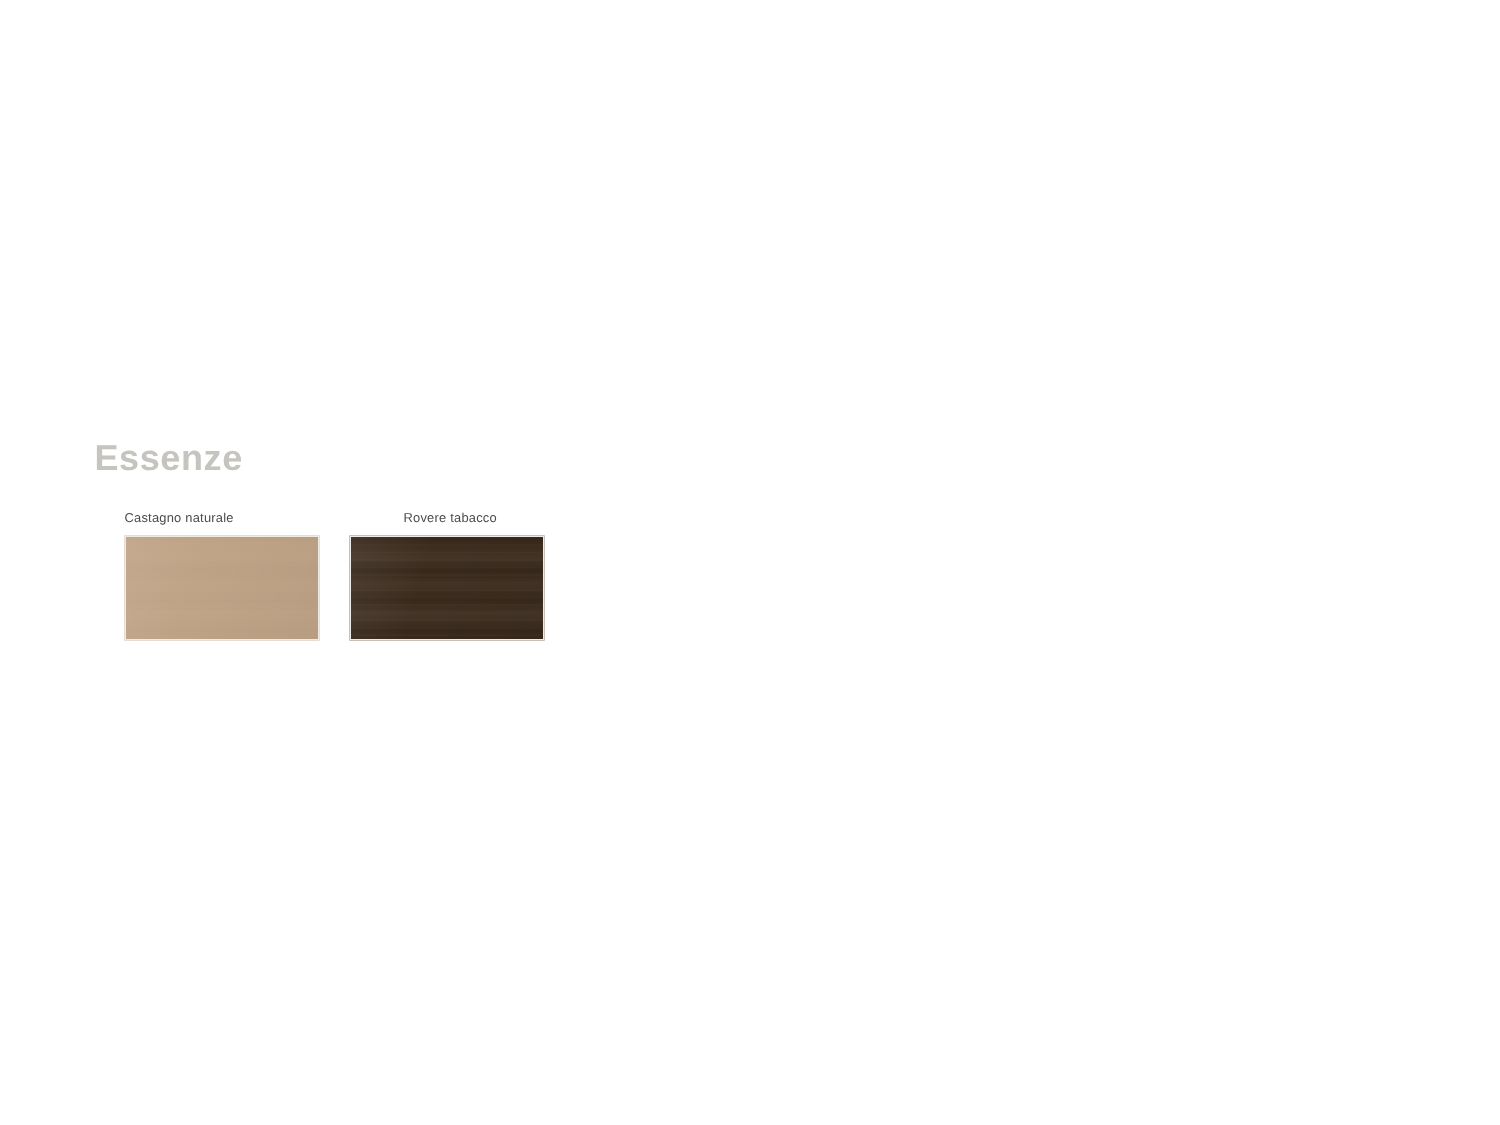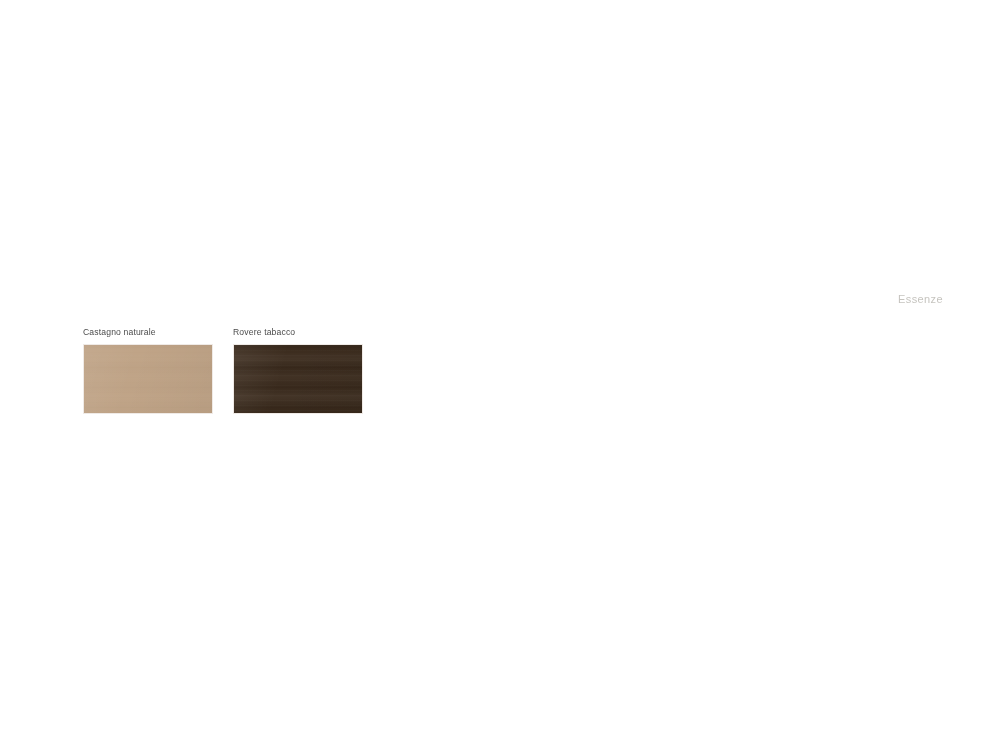--- a/index.html
+++ b/index.html
@@ -17,28 +17,27 @@
   }
 
   #palette-section {
     position: absolute;
     left: 63px;
     top: 294px;
     width: 880px;
   }
 
   #section-title {
-    font-size: 11px;
-    font-weight: 400;
+    font-size: 24px;
+    font-weight: 700;
     letter-spacing: 0.4px;
     color: #c6c4bf;
     line-height: 1;
     margin: 0 0 23px 0;
     white-space: nowrap;
-    text-align: right;
   }
 
   #swatch-row {
     display: flex;
     align-items: flex-start;
     padding-left: 20px;
   }
 
   .swatch-cell {
     width: 130px;
@@ -129,21 +128,21 @@
   <div id="swatch-row">
       <div class="swatch-cell">
         <div class="swatch-label" style="color: rgb(75, 75, 75);">Castagno naturale</div>
         <div class="swatch-chip" style="background-color: rgb(192, 164, 135); border-color: rgb(239, 234, 230);">
           <div class="grain-bands" style="opacity: 0.175;"></div>
           <div class="grain-fine" style="opacity: 0.12;"></div>
           <div class="grain-sheen"></div>
         </div>
       </div>
       <div class="swatch-cell">
-        <div class="swatch-label" style="color: rgb(75, 75, 75);">Rovere tabacco</div>
+        <div class="swatch-label" style="color: rgb(75, 75, 75); margin-left: 36px;">Rovere tabacco</div>
         <div class="swatch-chip" style="background-color: rgb(59, 43, 29); border-color: rgb(239, 234, 230);">
           <div class="grain-bands" style="opacity: 0.9;"></div>
           <div class="grain-fine" style="opacity: 0.4;"></div>
           <div class="grain-sheen"></div>
         </div>
       </div>
     </div>
 
 </div>
 

